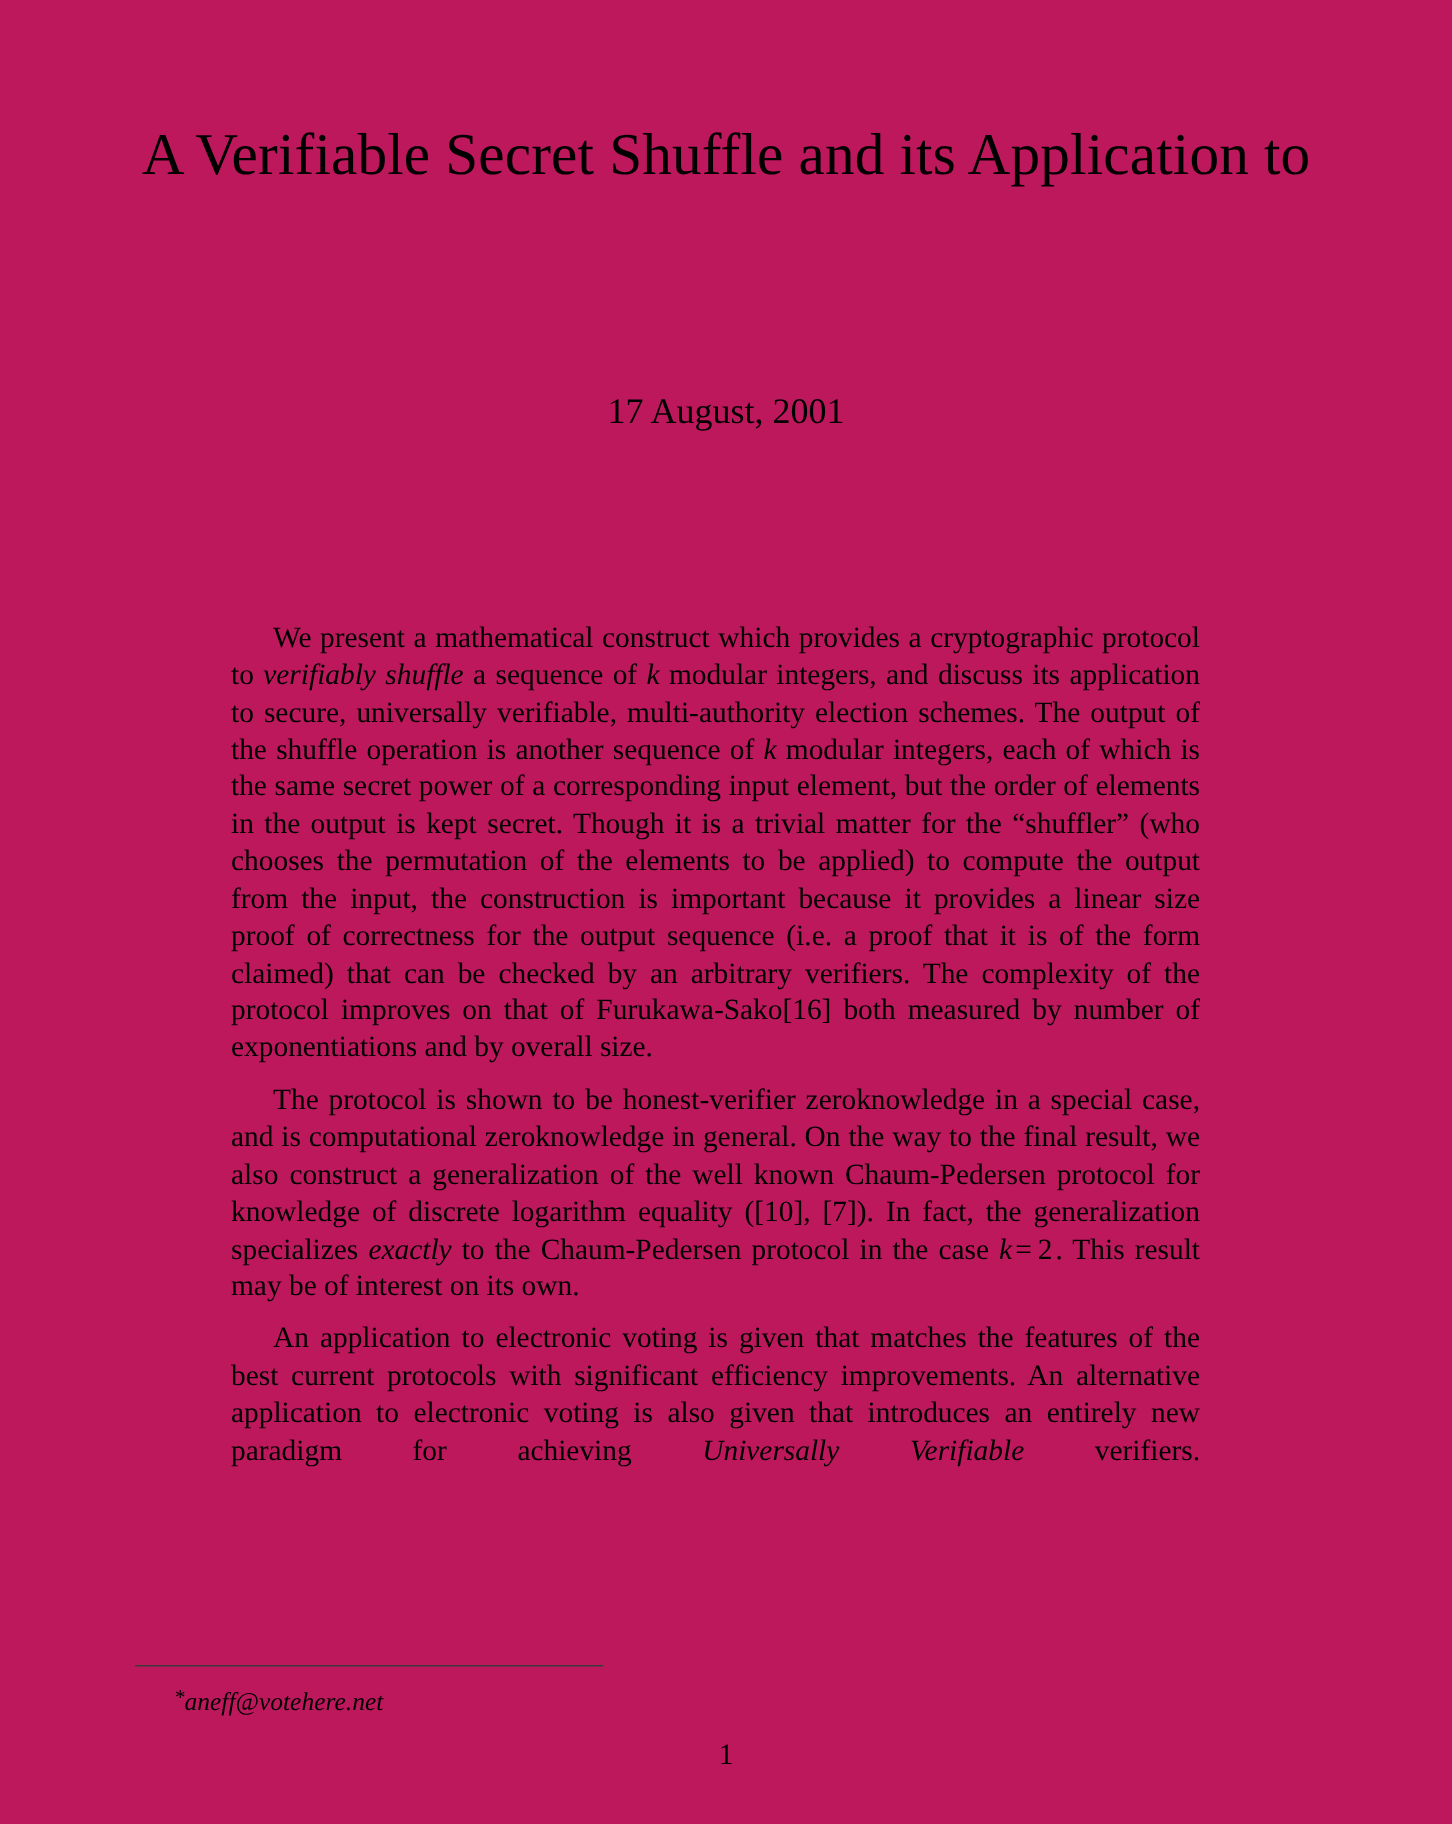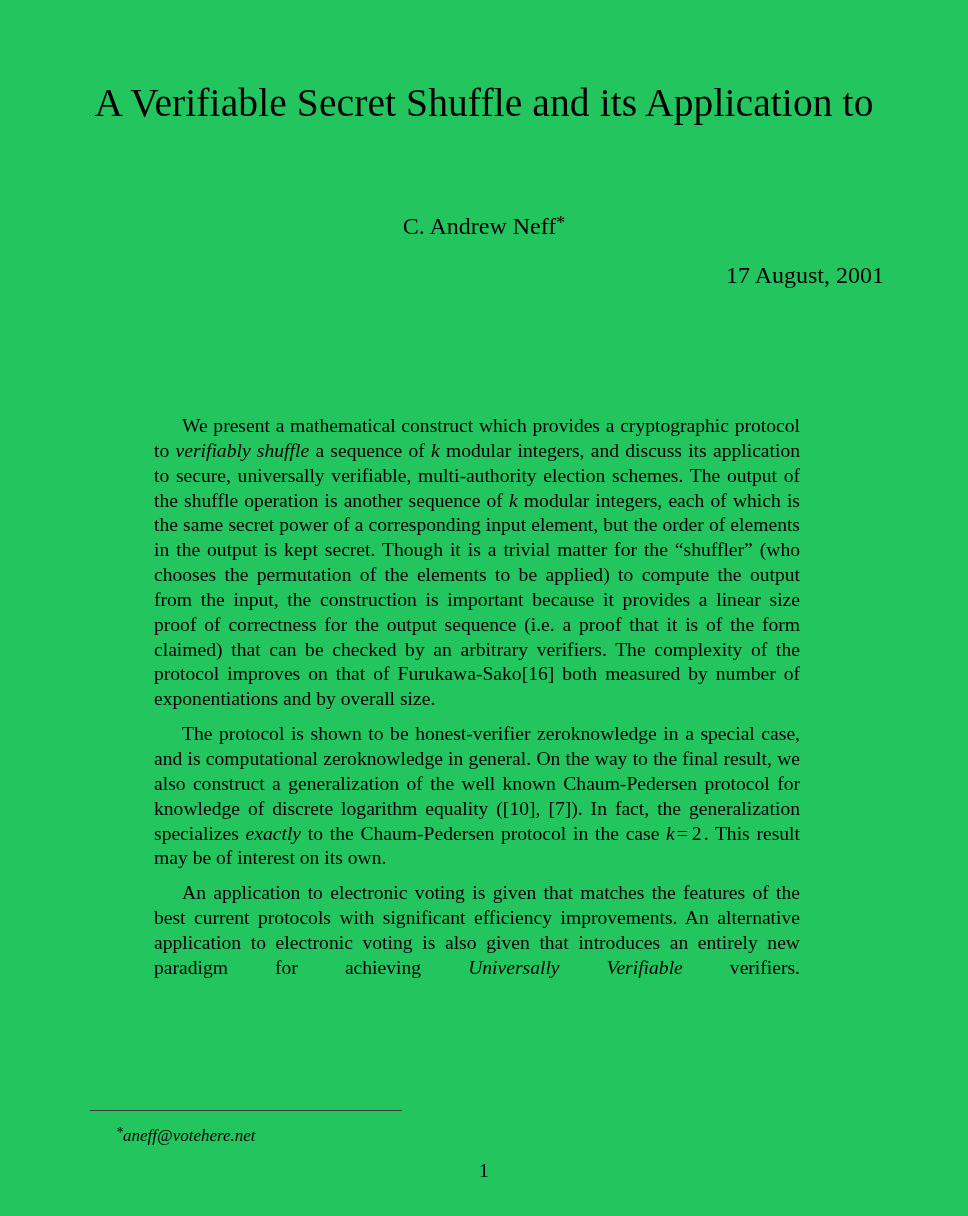--- a/index.html
+++ b/index.html
@@ -4,21 +4,21 @@
 <style>
   html, body {
     margin: 0;
     padding: 0;
     background: #ffffff;
   }
   .page {
     position: relative;
     width: 968px;
     height: 1216px;
-    background: #22c55e;
+    background: #be185d;
     overflow: hidden;
     font-family: "Liberation Serif", "DejaVu Serif", serif;
     color: #000000;
     -webkit-font-smoothing: antialiased;
   }
 
   
   .title-block {
     position: absolute;
     left: 84px;
@@ -43,21 +43,21 @@
   }
   .author .star {
     font-size: 18px;
     vertical-align: 5px;
   }
   .date {
     position: absolute;
     left: 84px;
     top: 260px;
     width: 800px;
-    text-align: right;
+    text-align: center;
     font-size: 24px;
     line-height: 30px;
   }
 
   
   .abstract-heading {
     position: absolute;
     left: 144px;
     top: 369px;
     width: 666px;
@@ -147,23 +147,20 @@
 </style>
 </head>
 <body>
 
 <div class="page">
 
   <div class="title-block">
     <span class="title-line">A Verifiable Secret Shuffle and its Application to</span>
   </div>
 
-  <div class="author">
-    <span>C. Andrew Neff</span><span class="star">*</span>
-  </div>
 
   <div class="date">17 August, 2001</div>
 
 
   <div class="abstract-body" id="abstract-body">
       <p><span>We present a mathematical construct which provides a cryptographic protocol to </span><span class="it">verifiably shuffle</span><span> a sequence of </span><span class="math">k</span><span> modular integers, and discuss its application to secure, universally verifiable, multi-authority election schemes. The output of the shuffle operation is another sequence of </span><span class="math">k</span><span> modular integers, each of which is the same secret power of a corresponding input element, but the order of elements in the output is kept secret. Though it is a trivial matter for the “shuffler” (who chooses the permutation of the elements to be applied) to compute the output from the input, the construction is important because it provides a linear size proof of correctness for the output sequence (i.e. a proof that it is of the form claimed) that can be checked by an arbitrary verifiers. The complexity of the protocol improves on that of Furukawa-Sako[16] both measured by number of exponentiations and by overall size.</span></p>
       <p><span>The protocol is shown to be honest-verifier zeroknowledge in a special case, and is computational zeroknowledge in general. On the way to the final result, we also construct a generalization of the well known Chaum-Pedersen protocol for knowledge of discrete logarithm equality ([10], [7]). In fact, the generalization specializes </span><span class="it">exactly</span><span> to the Chaum-Pedersen protocol in the case </span><span class="math"><span>k</span><span class="mathop">=</span><span class="mathop">2</span></span><span>. This result may be of interest on its own.</span></p>
       <p><span>An application to electronic voting is given that matches the features of the best current protocols with significant efficiency improvements. An alternative application to electronic voting is also given that introduces an entirely new paradigm for achieving </span><span class="it">Universally Verifiable</span><span> verifiers.</span></p>
     </div>
 

